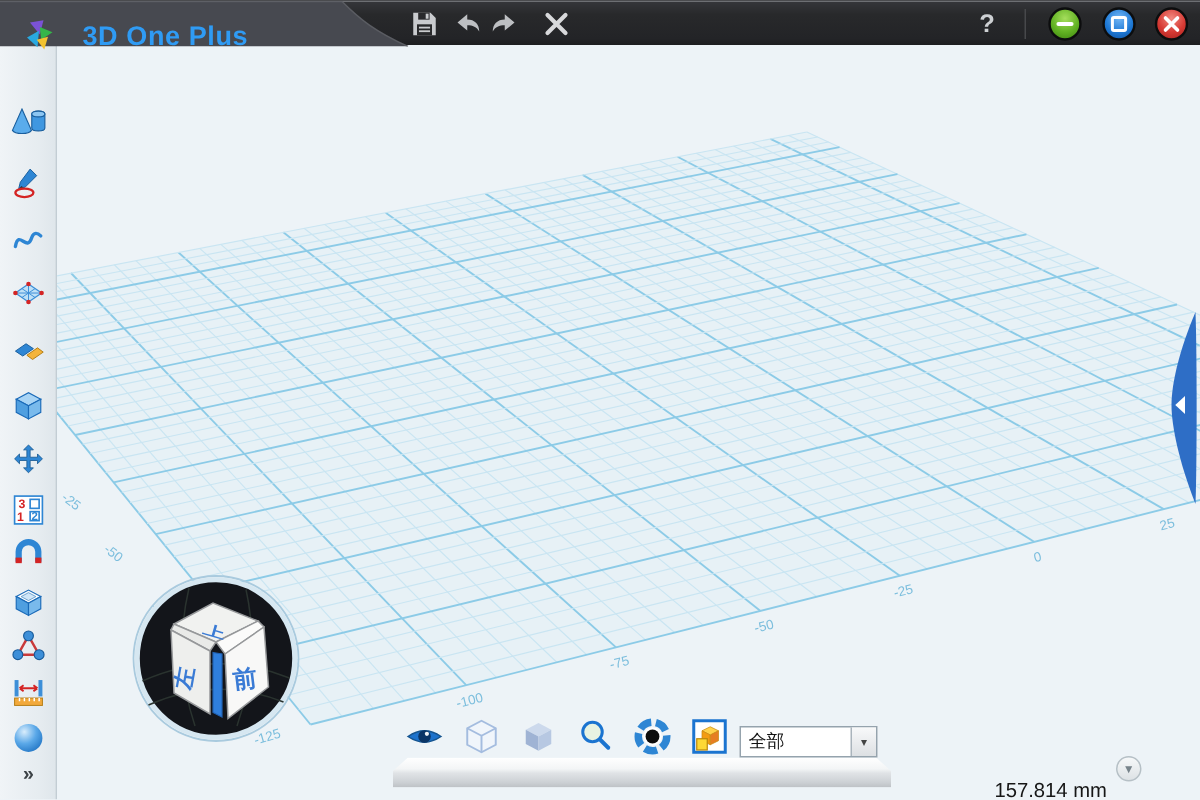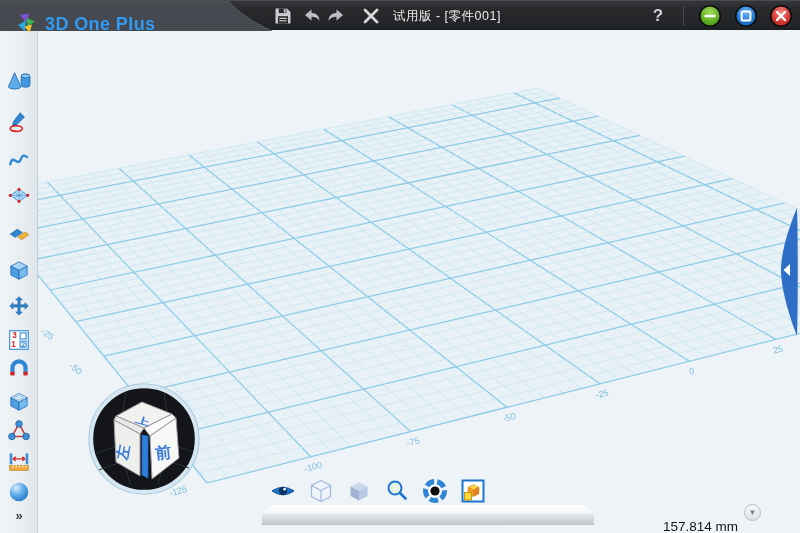--- a/index.html
+++ b/index.html
@@ -5,21 +5,21 @@
   * { margin:0; padding:0; box-sizing:border-box; }
   html,body { width:800px; height:533px; overflow:hidden; }
   body { font-family:"Liberation Sans",sans-serif; background:#edf3f7; position:relative; }
   #app { position:absolute; inset:0; width:800px; height:533px; }
 
   
   #titlebar { position:absolute; left:0; top:0; width:800px; height:30px;
     background:linear-gradient(#35363a, #28292b 30%, #232427 85%, #1d1e20);
     border-top:1px solid #4a4b4e; z-index:50; }
   #swoosh { position:absolute; left:0; top:0; width:290px; height:30px; }
-  #logo-group { position:absolute; left:14px; top:0; height:46px; display:flex; align-items:center; gap:7px; }
+  #logo-group { position:absolute; left:14px; top:0; height:46px; display:flex; align-items:center; gap:17px; }
   #app-name { color:#2f9bf4; font-size:18px; font-weight:700; letter-spacing:.4px; line-height:30px; }
   .tbtn { position:absolute; top:4px; width:22px; height:22px; display:flex; align-items:center; justify-content:center; cursor:default; }
   #doc-title { position:absolute; left:393px; top:0; line-height:30px; color:#ebecee; font-size:12.5px; letter-spacing:.5px; }
   #help-btn { position:absolute; left:646px; top:3px; width:24px; height:24px; color:#cdd0d3; font-size:17px; font-weight:700; text-align:center; line-height:24px; }
   #tb-divider { position:absolute; left:683px; top:5px; width:1px; height:20px; background:#47484b; }
   .winbtn { position:absolute; top:3px; width:24px; height:24px; }
 
   
   #sidebar { position:absolute; left:0; top:30px; width:38px; height:503px;
     background:linear-gradient(90deg,#f0f4f7,#e6ecf0 70%,#dfe6eb);
@@ -118,21 +118,20 @@
       <svg width="20" height="18" viewBox="0 0 20 18">
         <path d="M16,8 L9.5,2.5 V6 C4.5,6 1.5,9.2 1.5,14 C3.2,10.9 5.8,9.8 9.5,9.8 V13.4 Z" fill="#bdbfc2"></path>
       </svg>
     </div>
     <div class="tbtn" style="left:360px">
       <svg width="18" height="18" viewBox="0 0 18 18">
         <path d="M3,3 L15,15 M15,3 L3,15" stroke="#d8d9db" stroke-width="2.8" stroke-linecap="round"></path>
       </svg>
     </div>
 
-    <span id="doc-title">试用版 - [零件001]</span>
 
     <div id="help-btn">?</div>
     <div id="tb-divider"></div>
 
     <div class="winbtn" style="left:698px">
       <svg width="24" height="24" viewBox="0 0 24 24">
         <circle cx="12" cy="12" r="10.3" fill="url(#gGreen)" stroke="#0c0d0e" stroke-width="1.6"></circle>
         <rect x="6.3" y="10.7" width="11.4" height="2.6" rx="1.3" fill="#fff"></rect>
       </svg>
     </div>
@@ -437,17 +436,21 @@
         <svg width="26" height="26" viewBox="0 0 26 26">
           <rect x="2.5" y="2.5" width="21" height="21" fill="#fff" stroke="#1b74d0" stroke-width="2"></rect>
           <polygon points="13.5,6.5 19,9.2 13.5,12 8,9.2" fill="#ffd24a" stroke="#c98b12" stroke-width=".5"></polygon>
           <polygon points="8,9.2 13.5,12 13.5,18.5 8,15.8" fill="#f39c12" stroke="#c98b12" stroke-width=".5"></polygon>
           <polygon points="19,9.2 13.5,12 13.5,18.5 19,15.8" fill="#e67e22" stroke="#c98b12" stroke-width=".5"></polygon>
           <rect x="4.5" y="14.5" width="7" height="7.5" fill="#fdd835" stroke="#b8860b" stroke-width=".8"></rect>
         </svg>
       </div>
     </div>
 
+    <div id="filter-dropdown">
+      <span id="filter-value">全部</span>
+      <span id="filter-arrow-btn">▾</span>
+    </div>
 
     <span id="measurement">157.814 mm</span>
     <span id="unit-btn">▼</span>
   </main>
 </div>
 
 </body></html>

